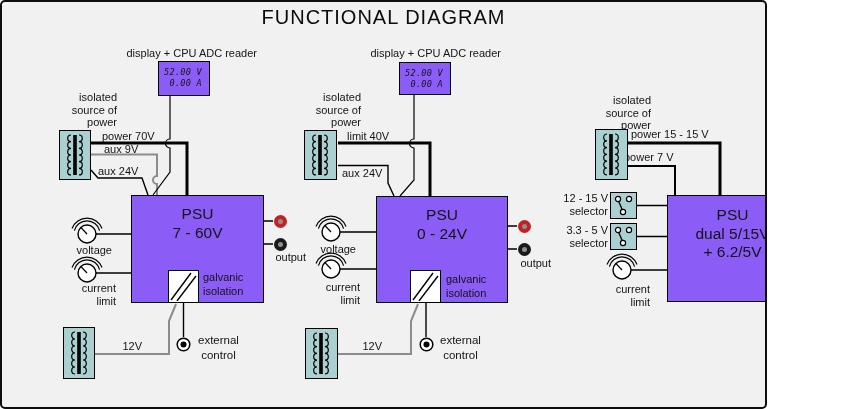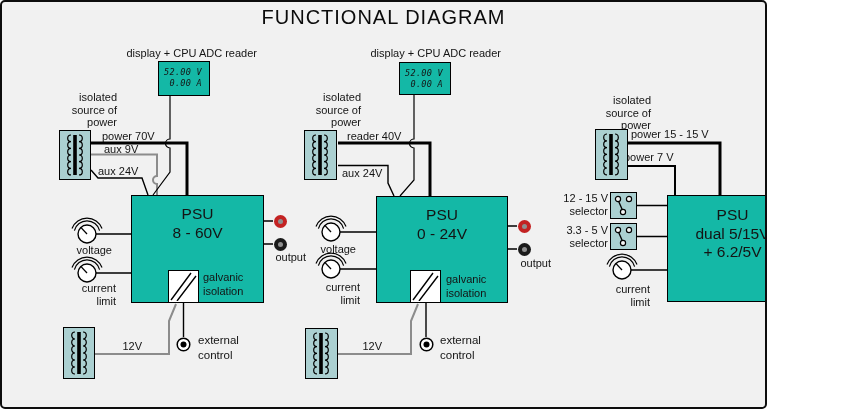--- a/index.html
+++ b/index.html
@@ -2,23 +2,23 @@
 <html><head>
 <meta charset="utf-8">
 <style>
   html,body{margin:0;padding:0;background:#fff;}
   #canvas{
     position:relative;width:767px;height:409px;box-sizing:border-box;
     background:#f1f1f1;border:2px solid #0d0d0d;border-radius:5px;
     font-family:"Liberation Sans", sans-serif;color:#141414;overflow:hidden;
   }
   .abs{position:absolute;}
-  .lbl{position:absolute;font-size:11px;line-height:12.5px;white-space:nowrap;}
+  .lbl{position:absolute;font-size:11px;line-height:12.5px;white-space:nowrap;text-align:center;}
   .lbl.c{text-align:right;white-space:normal;}
-  .teal{background:#14b8a6;border:1.4px solid #000;box-sizing:border-box;}
+  .teal{background:#8b5cf6;border:1.4px solid #000;box-sizing:border-box;}
   #title{left:0;right:0;top:4px;text-align:center;font-size:20px;letter-spacing:1px;color:#0b0b0b;}
   .psu{position:absolute;z-index:3;text-align:center;font-size:15.5px;line-height:18.5px;}
   .display{position:absolute;z-index:3;font-family:"DejaVu Sans Mono",monospace;font-style:italic;
            font-size:8.5px;line-height:11px;text-align:right;padding:5px 7px 0 0;letter-spacing:.3px;}
   .galv{position:absolute;z-index:4;background:#fff;border:1.4px solid #000;box-sizing:border-box;}
   .term{position:absolute;z-index:4;width:13px;height:13px;border-radius:50%;}
   .term .hole{position:absolute;left:4px;top:4px;width:5px;height:5px;border-radius:50%;background:#8f8f8f;}
   .knob,.selbox,.xfmr,.extc{position:absolute;z-index:3;}
   .selbox{background:#abd0d1;border:1.4px solid #000;box-sizing:border-box;}
   .xfmr{background:#abd0d1;border:1.4px solid #000;box-sizing:border-box;}
@@ -80,21 +80,21 @@
       <path d="M19,4 a3.3,3.33 0 0 1 0,6.66 a3.3,3.33 0 0 1 0,6.66 a3.3,3.33 0 0 1 0,6.66 a3.3,3.33 0 0 1 0,6.66 a3.3,3.33 0 0 1 0,6.66 a3.3,3.33 0 0 1 0,6.66" stroke="#000" stroke-width="1.2" fill="none"></path>
     </svg>
   </div>
 
   <div class="lbl" style="left:100px;top:127.5px;">power 70V</div>
   <div class="lbl" style="left:102px;top:141px;">aux 9V</div>
   <div class="lbl" style="left:96px;top:162.5px;">aux 24V</div>
 
   <div class="psu teal" style="left:129px;top:193px;width:133px;height:108px;padding-top:9px;">
     <div>PSU</div>
-    <div>8 - 60V</div>
+    <div>7 - 60V</div>
   </div>
 
   <div class="galv" style="left:166px;top:268px;width:31px;height:33px;">
     <svg width="28" height="30">
       <path d="M2,29 L22,2 M8,30 L27,5" stroke="#000" stroke-width="1.4" fill="none"></path>
     </svg>
   </div>
   <div class="lbl z3" style="left:201px;top:268px;line-height:14px;">
     <div>galvanic</div>
     <div>isolation</div>
@@ -159,21 +159,21 @@
   </div>
 
   <div class="xfmr" style="left:302px;top:128px;width:33px;height:50px;">
     <svg width="30" height="48">
       <rect x="13.2" y="4" width="3.6" height="40" fill="#000"></rect>
       <path d="M11,4 a3.3,3.33 0 0 0 0,6.66 a3.3,3.33 0 0 0 0,6.66 a3.3,3.33 0 0 0 0,6.66 a3.3,3.33 0 0 0 0,6.66 a3.3,3.33 0 0 0 0,6.66 a3.3,3.33 0 0 0 0,6.66" stroke="#000" stroke-width="1.2" fill="none"></path>
       <path d="M19,4 a3.3,3.33 0 0 1 0,6.66 a3.3,3.33 0 0 1 0,6.66 a3.3,3.33 0 0 1 0,6.66 a3.3,3.33 0 0 1 0,6.66 a3.3,3.33 0 0 1 0,6.66 a3.3,3.33 0 0 1 0,6.66" stroke="#000" stroke-width="1.2" fill="none"></path>
     </svg>
   </div>
 
-  <div class="lbl" style="left:345px;top:127.5px;">reader 40V</div>
+  <div class="lbl" style="left:345px;top:127.5px;">limit 40V</div>
   <div class="lbl" style="left:340px;top:165px;">aux 24V</div>
 
   <div class="psu teal" style="left:374px;top:194px;width:132px;height:107px;padding-top:9px;">
     <div>PSU</div>
     <div>0 - 24V</div>
   </div>
 
   <div class="galv" style="left:408px;top:268px;width:31px;height:33px;">
     <svg width="28" height="30">
       <path d="M2,29 L22,2 M8,30 L27,5" stroke="#000" stroke-width="1.4" fill="none"></path>

